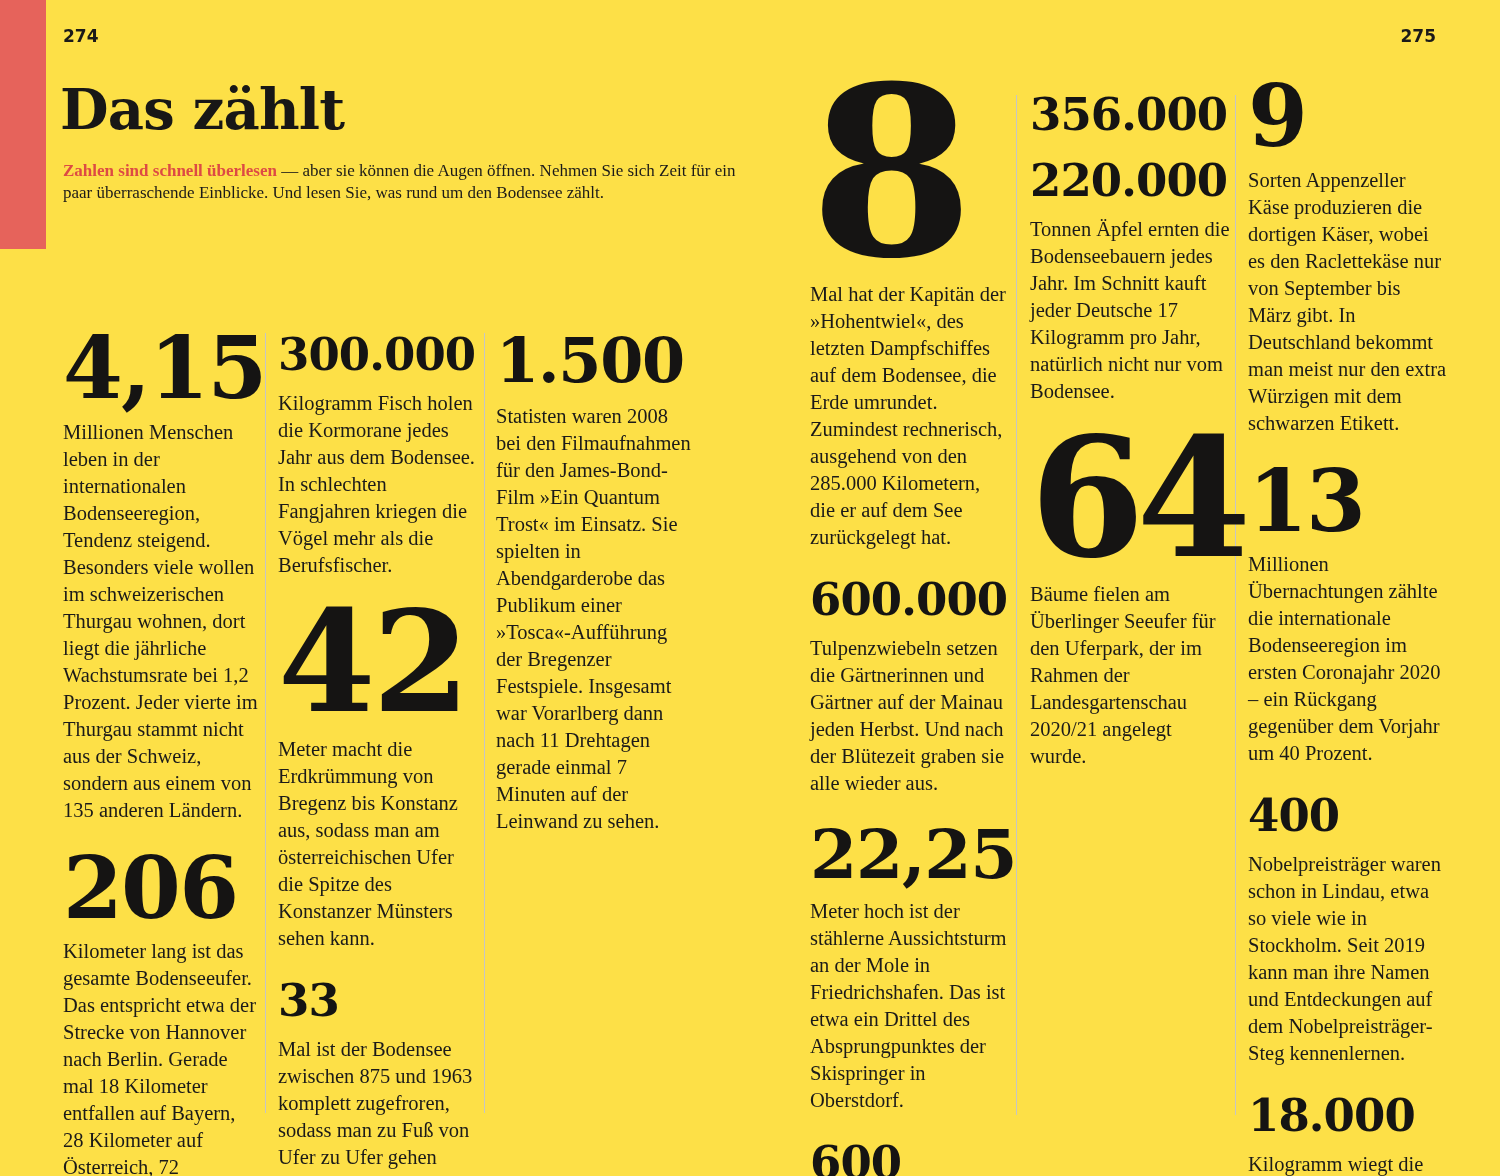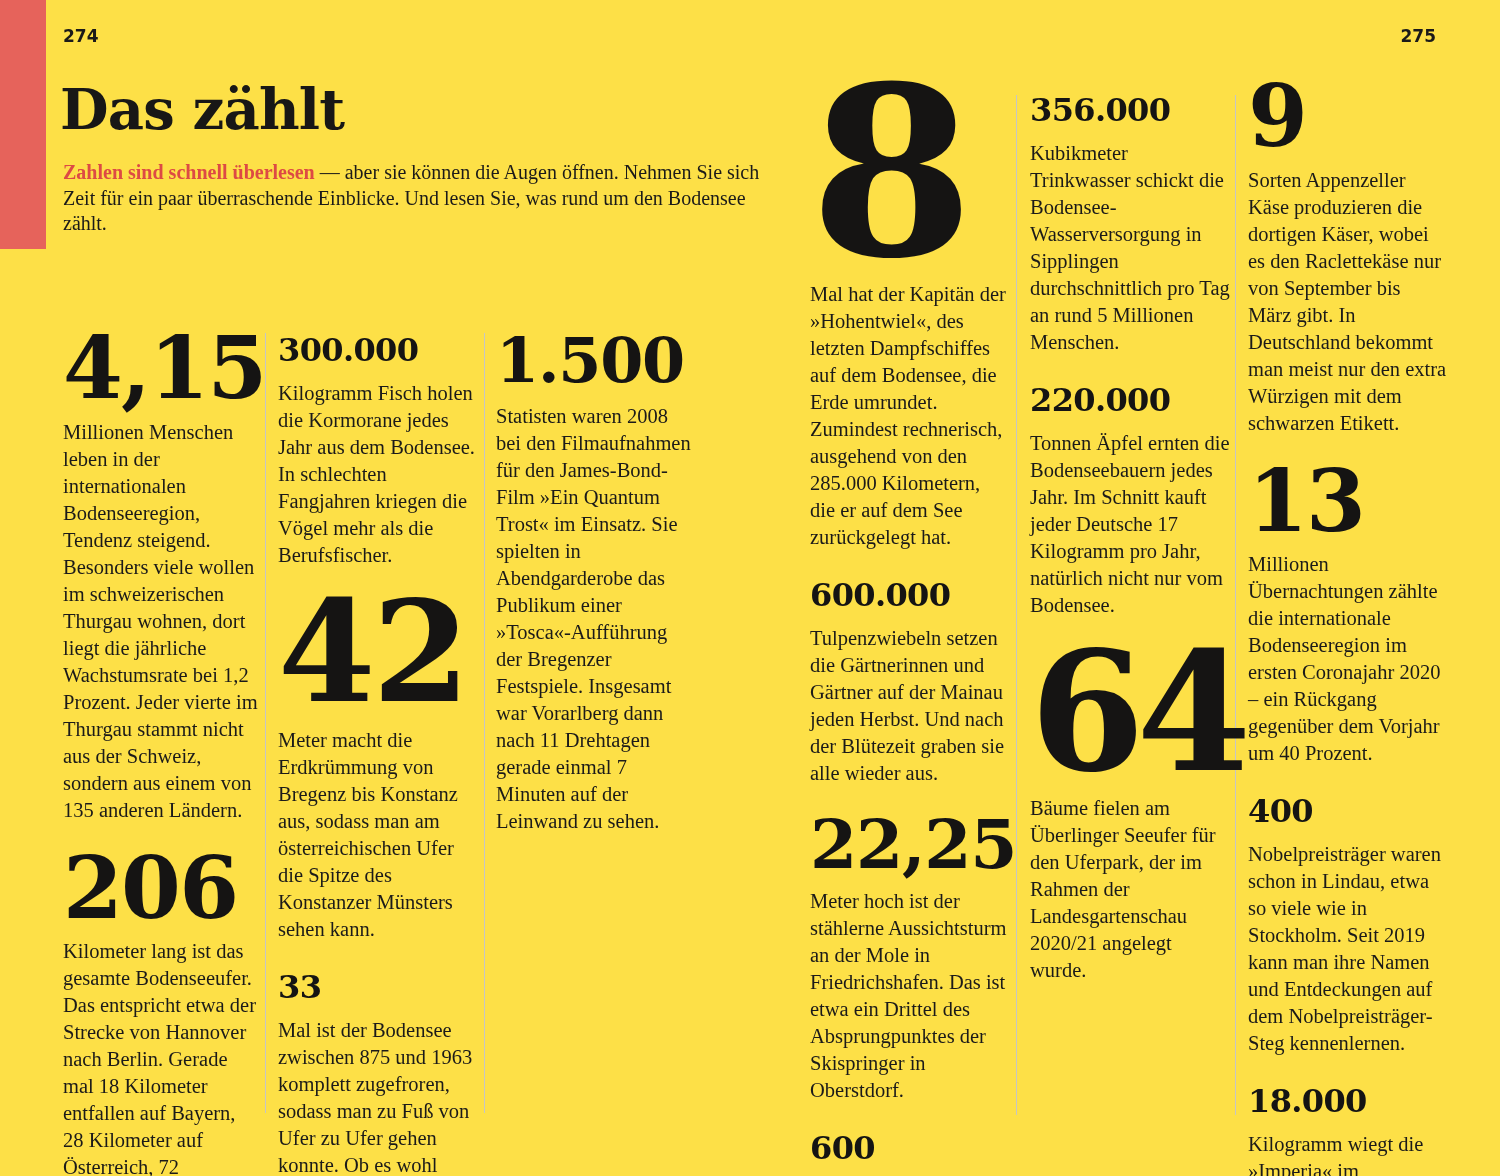--- a/index.html
+++ b/index.html
@@ -23,41 +23,41 @@
   .pagenum.left{left:63px;}
   .pagenum.right{right:64px;}
   .title{
     position:absolute;left:60px;top:76px;
     font-family:"DejaVu Serif",serif;
     font-weight:bold;font-size:56px;letter-spacing:-0.015em;
     color:#181716;
   }
   .intro{
     position:absolute;left:63px;top:160px;width:700px;
-    font-size:20px;line-height:1.28;color:#1b1a19;
+    font-size:17px;line-height:1.28;color:#1b1a19;
   }
   .intro .lead{font-weight:bold;}
   .col{
     position:absolute;
     display:block;
   }
   .col-l1{left:63px;top:336px;width:198px;}
   .col-l2{left:278px;top:338px;width:200px;}
   .col-l3{left:496px;top:338px;width:200px;}
   .col-r1{left:810px;top:88px;width:200px;}
   .col-r2{left:1030px;top:98px;width:200px;}
   .col-r3{left:1248px;top:84px;width:200px;}
   .fact + .fact{margin-top:32px;}
   .num{
     font-family:"DejaVu Serif",serif;
     font-weight:bold;color:#151413;
     line-height:0.75;letter-spacing:-0.02em;
     margin:0 0 18px 0;white-space:nowrap;
   }
-  .num.sm{font-size:32px;}
+  .num.sm{font-size:45px;}
   .num.md{font-size:62px;}
   .num.lg{font-size:68px;text-align:right;}
   .num.xl{font-size:86px;}
   .num.big{font-size:140px;line-height:0.74;margin-bottom:22px;}
   .num.huge{font-size:165px;line-height:0.74;letter-spacing:-0.05em;margin-bottom:22px;}
   .num.giant{font-size:235px;line-height:0.72;margin-bottom:24px;}
   .desc{
     margin:0;font-size:20.5px;line-height:27px;color:#1b1a19;
     hyphens:auto;-webkit-hyphens:auto;
   }
@@ -131,21 +131,20 @@
         <div class="num lg">22,25</div>
         <p class="desc" lang="de">Meter hoch ist der stählerne Aussichtsturm an der Mole in Friedrichshafen. Das ist etwa ein Drittel des Absprungpunktes der Skispringer in Oberstdorf.</p>
       </div>
       <div class="fact">
         <div class="num sm">600</div>
       </div>
     </section>
   <section class="col col-r2">
       <div class="fact">
         <div class="num sm">356.000</div>
-        <p class="desc" lang="de">Kubikmeter Trinkwasser schickt die Bodensee-Wasserversorgung in Sipplingen durchschnittlich pro Tag an rund 5 Millionen Menschen.</p>
       </div>
       <div class="fact">
         <div class="num sm">220.000</div>
         <p class="desc" lang="de">Tonnen Äpfel ernten die Bodenseebauern jedes Jahr. Im Schnitt kauft jeder Deutsche 17 Kilogramm pro Jahr, natürlich nicht nur vom Bodensee.</p>
       </div>
       <div class="fact">
         <div class="num huge">64</div>
         <p class="desc" lang="de">Bäume fielen am Überlinger Seeufer für den Uferpark, der im Rahmen der Landesgartenschau 2020/21 angelegt wurde.</p>
       </div>
     </section>

